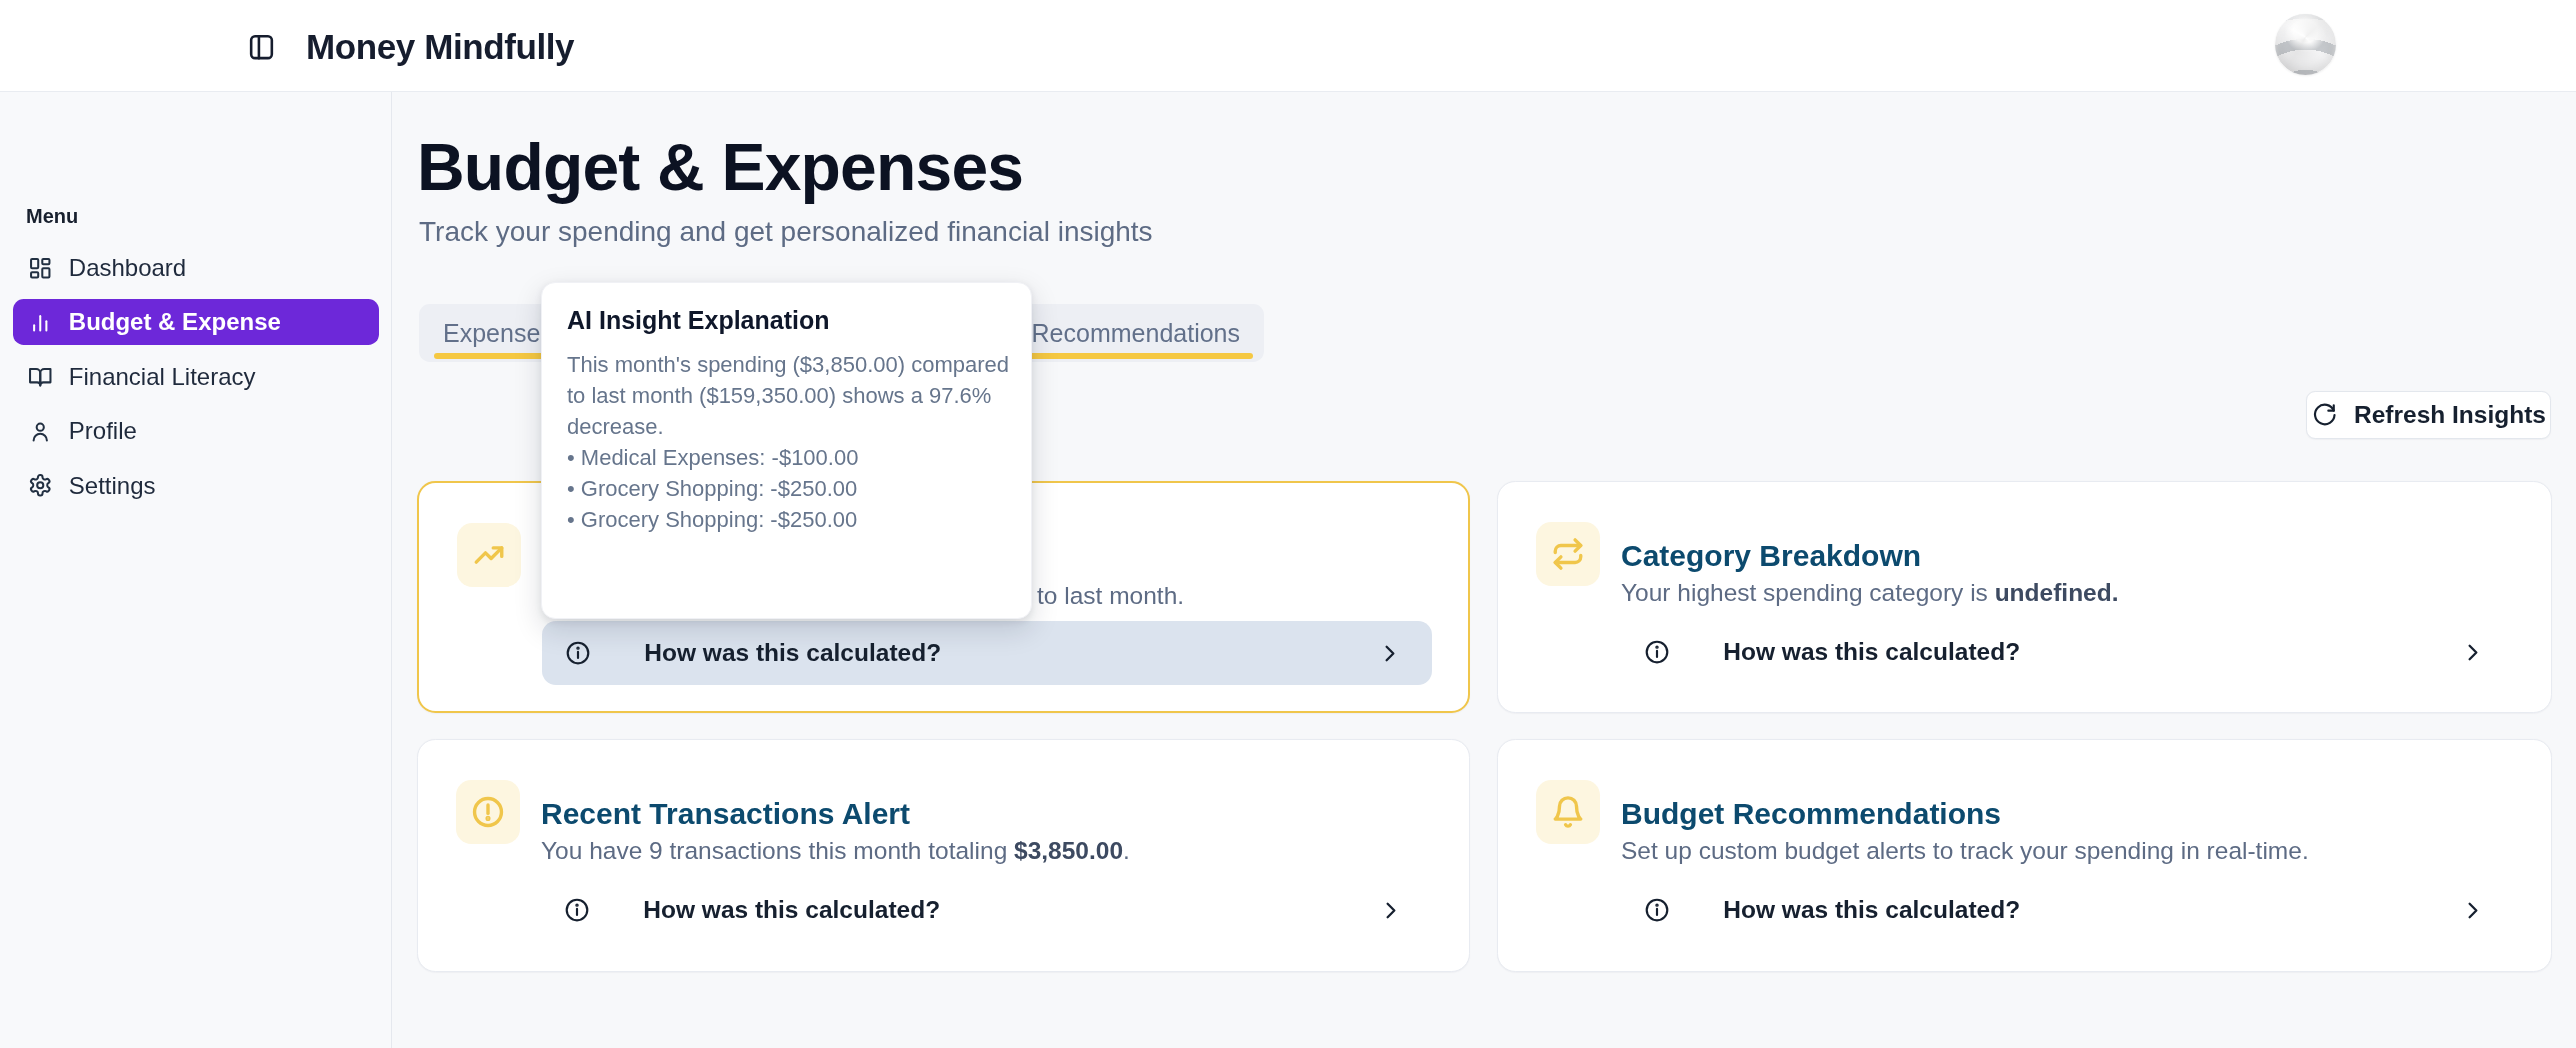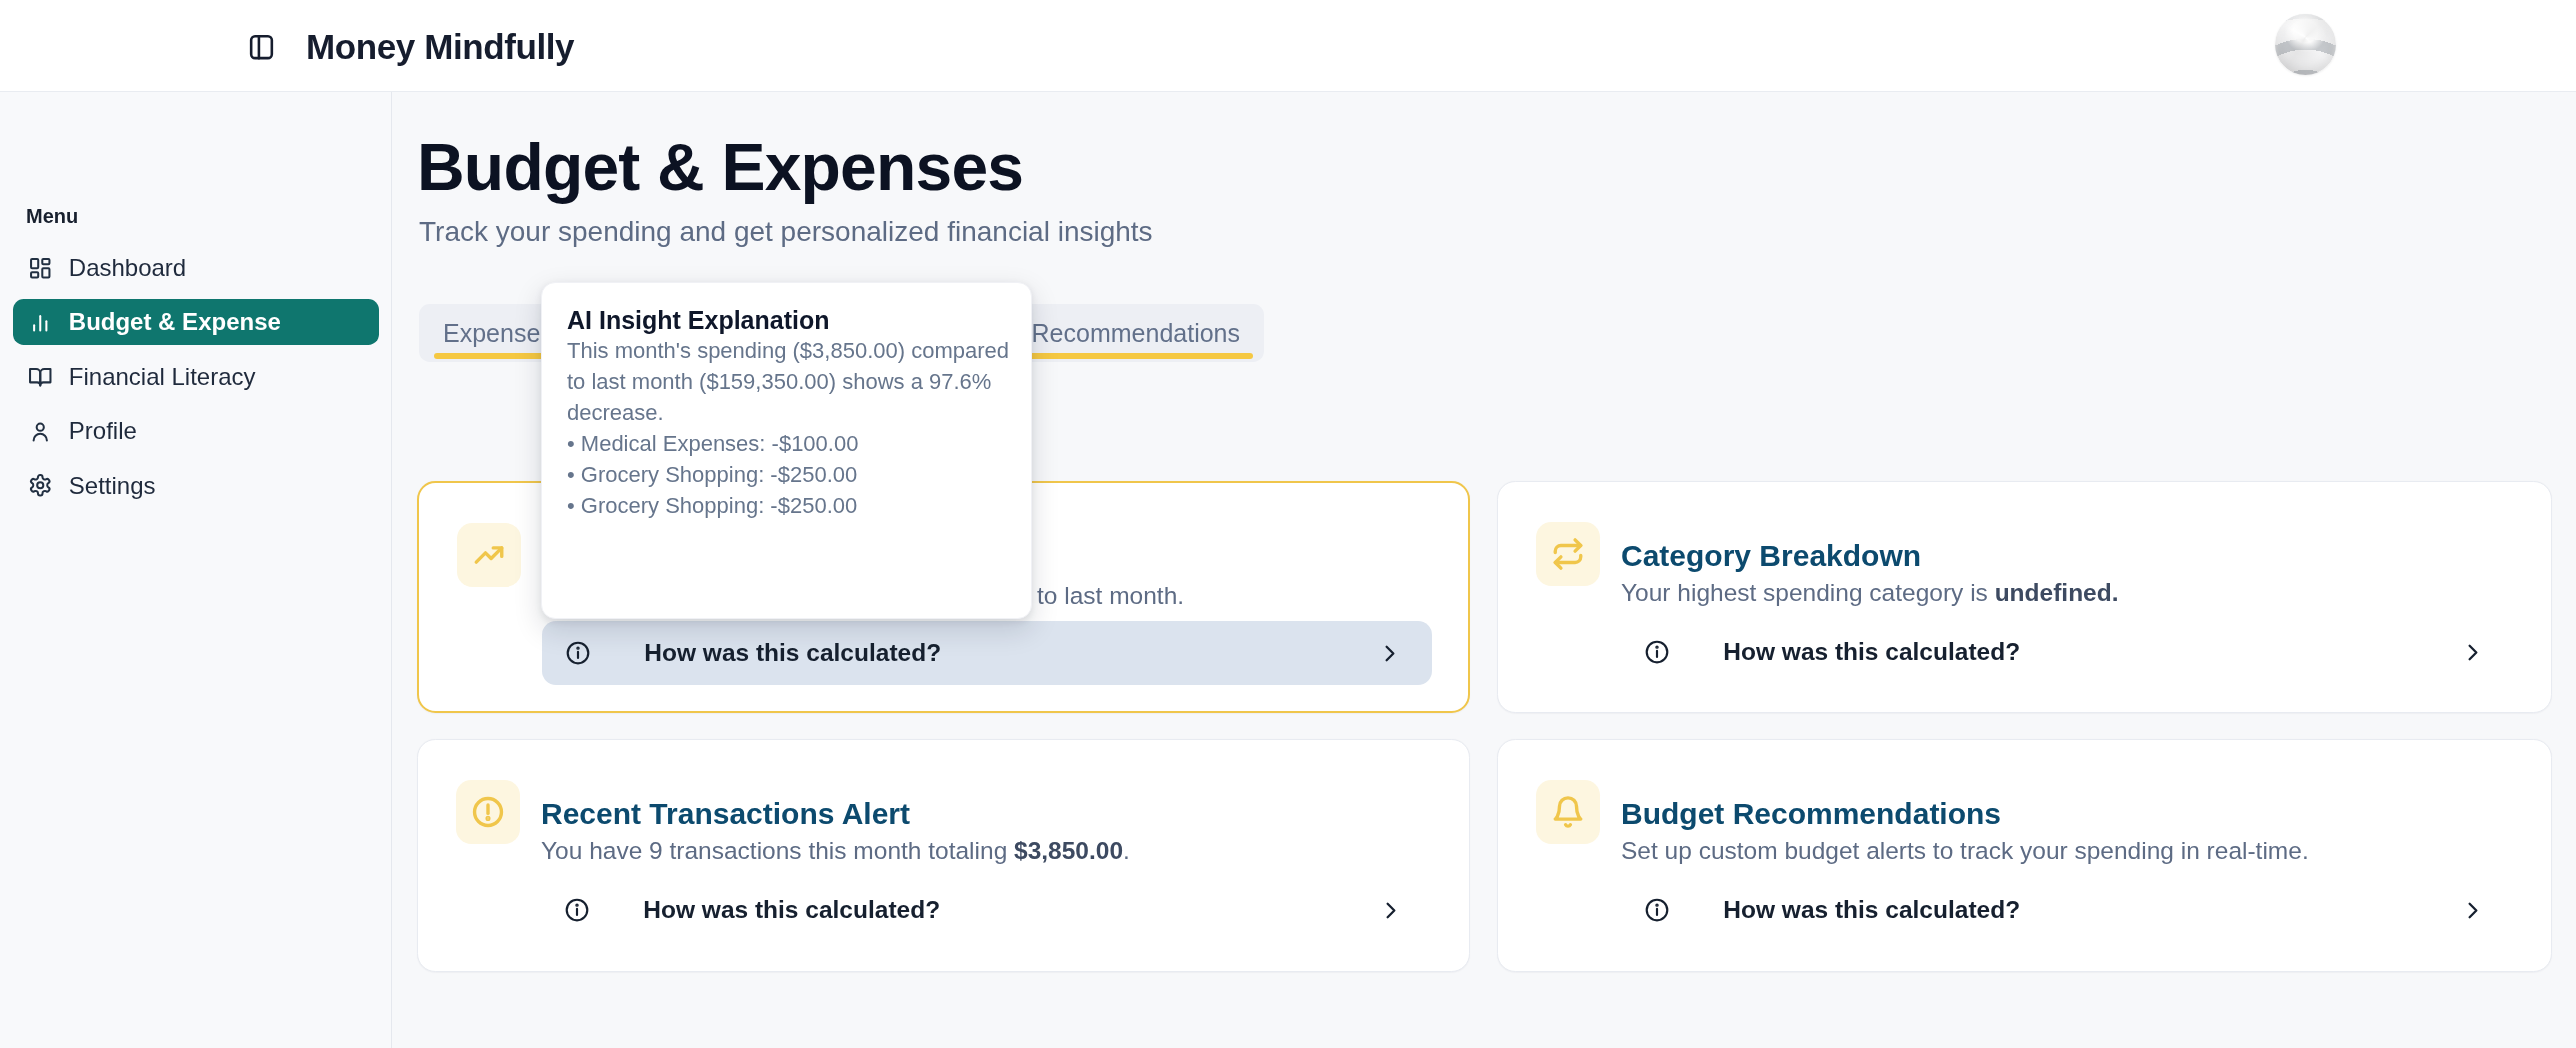--- a/index.html
+++ b/index.html
@@ -47,21 +47,21 @@
     position:absolute; left:26px; top:113px; font-size:20px; font-weight:700; color:#18202e;
   }
   .nav { position:absolute; left:13px; top:153px; width:366px; }
   .nav-item {
     height:46px; margin-bottom:8.4px; display:flex; align-items:center;
     padding-left:15.3px; border-radius:10.7px; cursor:pointer;
     font-size:24px; font-weight:500; color:#1f2a3c;
   }
   .nav-item svg { width:24.5px; height:24.5px; margin-right:16px; flex:0 0 auto; }
   .nav-item.active {
-    background:#0f766e; color:#ffffff; font-weight:700;
+    background:#6d28d9; color:#ffffff; font-weight:700;
   }
 
   
   .page-title {
     position:absolute; left:417px; top:129px; font-size:66px; font-weight:800;
     letter-spacing:-0.8px; color:#0c1222;
   }
   .page-subtitle {
     position:absolute; left:419px; top:216px; font-size:28px; color:#5d6b84;
   }
@@ -124,21 +124,21 @@
     color:#5d6b84; white-space:nowrap;
   }
 
   
   .tooltip {
     position:absolute; left:541px; top:282px; width:491px; min-height:337px;
     background:#ffffff; border:0.8px solid #f0f1f5; border-radius:14px; z-index:50;
     box-shadow:0 10.7px 29px rgba(15,23,42,.14), 0 2.3px 7.7px rgba(15,23,42,.08);
     padding:23px 21.5px 26px 25px;
   }
-  .tooltip-title { font-size:25px; font-weight:700; color:#0f172a; }
+  .tooltip-title { font-size:25px; font-weight:700; color:#0f172a; margin-bottom:14px; }
   .tooltip-text  { font-size:22px; line-height:31px; color:#66758c; }
   .tooltip-intro { margin-top:31px; }
   .tooltip-line  { white-space:nowrap; }
 </style>
 </head>
 <body>
 
 <div class="app">
 
   <div class="header">
@@ -204,20 +204,27 @@
   </div>
 
   <div class="page-title">Budget &amp; Expenses</div>
   <div class="page-subtitle">Track your spending and get personalized financial insights</div>
 
   <div class="tabstrip">
     <div class="tab">Expense Analysis</div>
     <div class="tab">Product Recommendations</div>
   </div>
 
+  <div class="refresh-btn">
+    <svg viewBox="0 0 24 24" fill="none" stroke="#16202f" stroke-width="2" stroke-linecap="round" stroke-linejoin="round">
+      <path d="M21 3v5h-5"></path>
+      <path d="M21 8a9 9 0 1 0 .7 4"></path>
+    </svg>
+    <span>Refresh Insights</span>
+  </div>
 
   <div class="card accent" style="left:417px; top:481px; width:1053px; height:232px;">
     <div class="card-icon">
       <svg viewBox="0 0 24 24" fill="none" stroke="#f0c64b" stroke-width="2.4" stroke-linecap="round" stroke-linejoin="round">
         <polyline points="3 17 9.5 10.5 13.5 14.5 21 7"></polyline>
         <polyline points="15 7 21 7 21 13"></polyline>
       </svg>
     </div>
     <div class="frag">to last month.</div>
     <div class="calc-row highlight">

